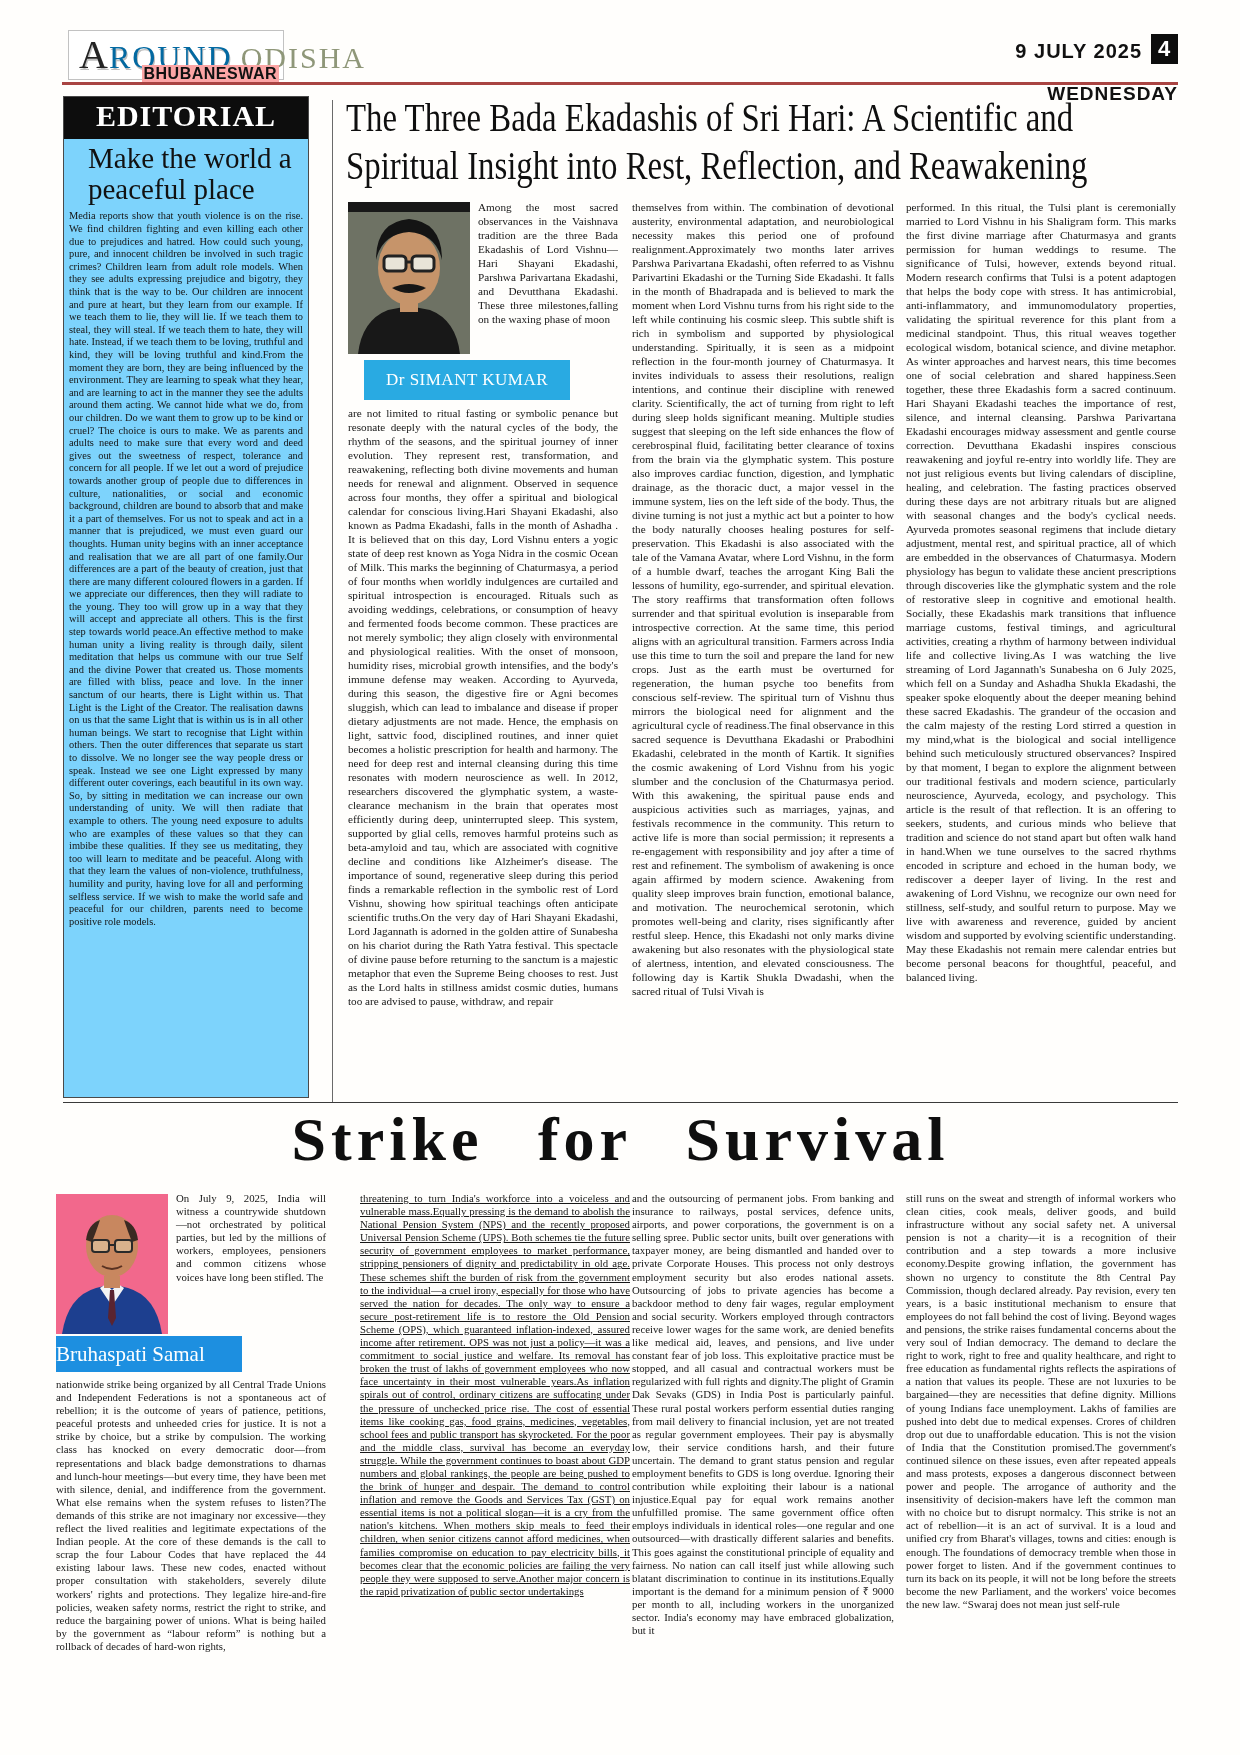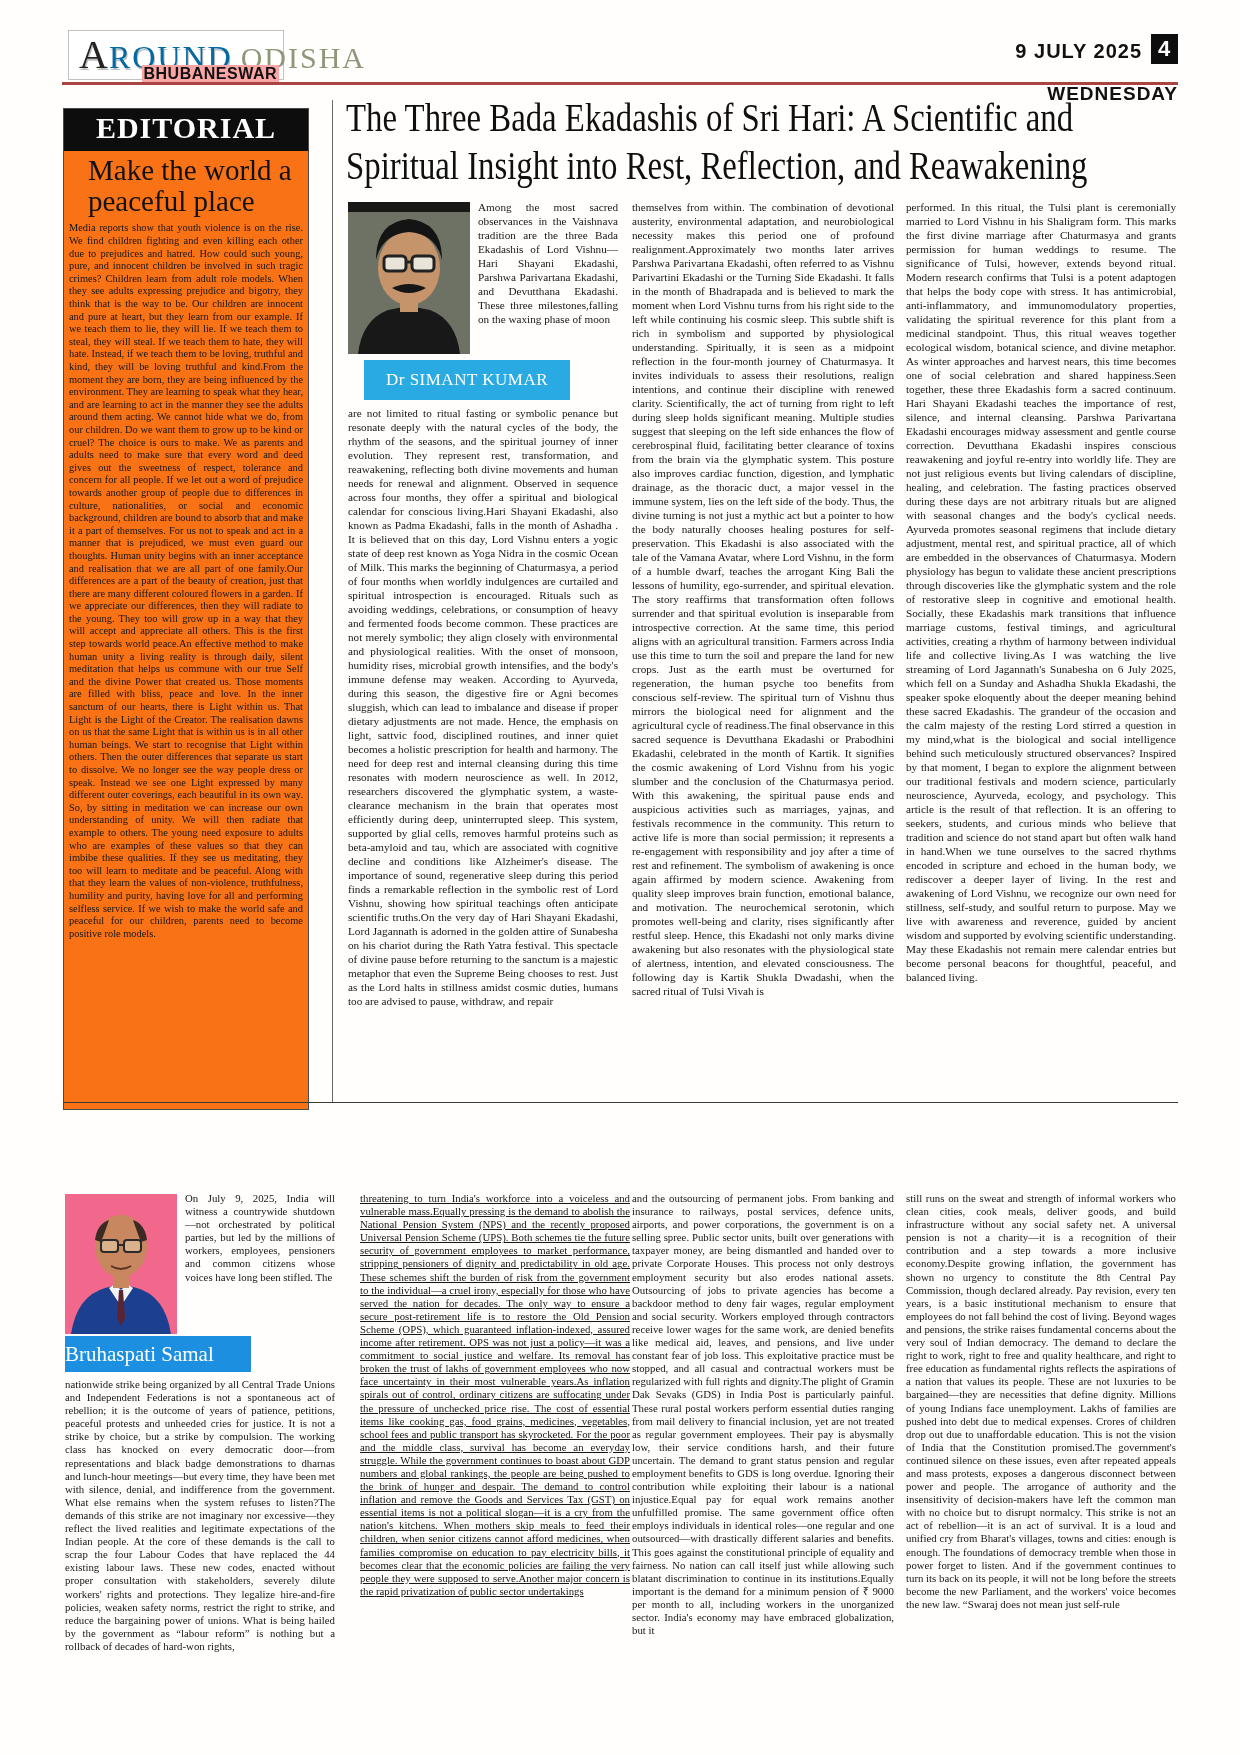--- a/index.html
+++ b/index.html
@@ -15,22 +15,22 @@
   .logo-city{position:absolute;right:4px;bottom:-4px;font-family:"Liberation Sans",sans-serif;
              font-weight:bold;font-size:16px;color:#111;background:#fca5a5;padding:0 2px;letter-spacing:.5px;}
   .date-block{position:absolute;right:62px;top:34px;text-align:right;
               font-family:"Liberation Sans",sans-serif;font-weight:bold;color:#111;}
   .date-row{font-size:20px;letter-spacing:1px;}
   .pagenum{display:inline-block;background:#0d0d0d;color:#fff;font-size:22px;line-height:30px;
            width:27px;text-align:center;margin-left:9px;vertical-align:2px;}
   .day{font-size:19px;letter-spacing:1px;margin-top:19px;}
   .red-rule{position:absolute;left:62px;top:82px;width:1116px;height:3px;background:#a94442;}
   
-  .editorial-box{position:absolute;left:63px;top:108px;width:246px;height:1002px;
-                 border:1px solid #4a4a4a;box-sizing:border-box;background:#f97316;overflow:hidden;}
+  .editorial-box{position:absolute;left:63px;top:96px;width:246px;height:1002px;
+                 border:1px solid #4a4a4a;box-sizing:border-box;background:#7dd3fc;overflow:hidden;}
   .ed-banner{background:#0d0d0d;color:#fff;font-weight:bold;font-size:30px;letter-spacing:1px;
              text-align:center;padding:2px 0 6px 0;}
   .ed-headline{font-size:29px;line-height:1.06;padding:4px 4px 2px 4px;color:#111;margin-left:20px;}
   .ed-body{padding:4px 5px;text-align:justify;font-size:10.4px;line-height:12.6px;color:#151515;}
   .v-rule{position:absolute;left:332px;top:100px;width:1px;height:1002px;background:#6a6a6a;}
   .h-rule{position:absolute;left:63px;top:1102px;width:1115px;height:1px;background:#3a3a3a;}
   
   .main-headline{position:absolute;left:346px;top:94px;width:1040px;font-size:41px;line-height:1.17;
                  color:#0f0f0f;transform:scaleX(0.80);transform-origin:left top;white-space:normal;}
   .acol{position:absolute;text-align:justify;font-size:11.2px;line-height:14px;color:#161616;overflow:hidden;}
@@ -101,22 +101,23 @@
   </div>
 
   <div class="acol" style="left:632px;top:200px;width:262px;height:892px;">
     <span>themselves from within. The combination of devotional austerity, environmental adaptation, and neurobiological necessity makes this period one of profound realignment.Approximately two months later arrives Parshwa Parivartana Ekadashi, often referred to as Vishnu Parivartini Ekadashi or the Turning Side Ekadashi. It falls in the month of Bhadrapada and is believed to mark the moment when Lord Vishnu turns from his right side to the left while continuing his cosmic sleep. This subtle shift is rich in symbolism and supported by physiological understanding. Spiritually, it is seen as a midpoint reflection in the four-month journey of Chaturmasya. It invites individuals to assess their resolutions, realign intentions, and continue their discipline with renewed clarity. Scientifically, the act of turning from right to left during sleep holds significant meaning. Multiple studies suggest that sleeping on the left side enhances the flow of cerebrospinal fluid, facilitating better clearance of toxins from the brain via the glymphatic system. This posture also improves cardiac function, digestion, and lymphatic drainage, as the thoracic duct, a major vessel in the immune system, lies on the left side of the body. Thus, the divine turning is not just a mythic act but a pointer to how the body naturally chooses healing postures for self-preservation. This Ekadashi is also associated with the tale of the Vamana Avatar, where Lord Vishnu, in the form of a humble dwarf, teaches the arrogant King Bali the lessons of humility, ego-surrender, and spiritual elevation. The story reaffirms that transformation often follows surrender and that spiritual evolution is inseparable from introspective correction. At the same time, this period aligns with an agricultural transition. Farmers across India use this time to turn the soil and prepare the land for new crops. Just as the earth must be overturned for regeneration, the human psyche too benefits from conscious self-review. The spiritual turn of Vishnu thus mirrors the biological need for alignment and the agricultural cycle of readiness.The final observance in this sacred sequence is Devutthana Ekadashi or Prabodhini Ekadashi, celebrated in the month of Kartik. It signifies the cosmic awakening of Lord Vishnu from his yogic slumber and the conclusion of the Chaturmasya period. With this awakening, the spiritual pause ends and auspicious activities such as marriages, yajnas, and festivals recommence in the community. This return to active life is more than social permission; it represents a re-engagement with responsibility and joy after a time of rest and refinement. The symbolism of awakening is once again affirmed by modern science. Awakening from quality sleep improves brain function, emotional balance, and motivation. The neurochemical serotonin, which promotes well-being and clarity, rises significantly after restful sleep. Hence, this Ekadashi not only marks divine awakening but also resonates with the physiological state of alertness, intention, and elevated consciousness. The following day is Kartik Shukla Dwadashi, when the sacred ritual of Tulsi Vivah is</span>
   </div>
 
   <div class="acol" style="left:906px;top:200px;width:270px;height:892px;">
     <span>performed. In this ritual, the Tulsi plant is ceremonially married to Lord Vishnu in his Shaligram form. This marks the first divine marriage after Chaturmasya and grants permission for human weddings to resume. The significance of Tulsi, however, extends beyond ritual. Modern research confirms that Tulsi is a potent adaptogen that helps the body cope with stress. It has antimicrobial, anti-inflammatory, and immunomodulatory properties, validating the spiritual reverence for this plant from a medicinal standpoint. Thus, this ritual weaves together ecological wisdom, botanical science, and divine metaphor. As winter approaches and harvest nears, this time becomes one of social celebration and shared happiness.Seen together, these three Ekadashis form a sacred continuum. Hari Shayani Ekadashi teaches the importance of rest, silence, and internal cleansing. Parshwa Parivartana Ekadashi encourages midway assessment and gentle course correction. Devutthana Ekadashi inspires conscious reawakening and joyful re-entry into worldly life. They are not just religious events but living calendars of discipline, healing, and celebration. The fasting practices observed during these days are not arbitrary rituals but are aligned with seasonal changes and the body's cyclical needs. Ayurveda promotes seasonal regimens that include dietary adjustment, mental rest, and spiritual practice, all of which are embedded in the observances of Chaturmasya. Modern physiology has begun to validate these ancient prescriptions through discoveries like the glymphatic system and the role of restorative sleep in cognitive and emotional health. Socially, these Ekadashis mark transitions that influence marriage customs, festival timings, and agricultural activities, creating a rhythm of harmony between individual life and collective living.As I was watching the live streaming of Lord Jagannath's Sunabesha on 6 July 2025, which fell on a Sunday and Ashadha Shukla Ekadashi, the speaker spoke eloquently about the deeper meaning behind these sacred Ekadashis. The grandeur of the occasion and the calm majesty of the resting Lord stirred a question in my mind,what is the biological and social intelligence behind such meticulously structured observances? Inspired by that moment, I began to explore the alignment between our traditional festivals and modern science, particularly neuroscience, Ayurveda, ecology, and psychology. This article is the result of that reflection. It is an offering to seekers, students, and curious minds who believe that tradition and science do not stand apart but often walk hand in hand.When we tune ourselves to the sacred rhythms encoded in scripture and echoed in the human body, we rediscover a deeper layer of living. In the rest and awakening of Lord Vishnu, we recognize our own need for stillness, self-study, and soulful return to purpose. May we live with awareness and reverence, guided by ancient wisdom and supported by evolving scientific understanding. May these Ekadashis not remain mere calendar entries but become personal beacons for thoughtful, peaceful, and balanced living.</span>
   </div>
 
+  <div class="strike-headline">Strike for Survival</div>
 
-  <div class="scol" style="left:65px;top:1192px;width:270px;">
+  <div class="scol" style="left:56px;top:1192px;width:270px;">
     <div class="photo-wrap2">
       <svg width="112" height="140" viewBox="0 0 112 140">
         <rect width="112" height="140" fill="#f2688c"></rect>
         <ellipse cx="56" cy="52" rx="26" ry="31" fill="#c8875f"></ellipse>
         <path d="M30,46 Q32,30 44,26 Q40,38 36,48 Z" fill="#3a2a22"></path>
         <path d="M82,46 Q80,30 68,26 Q72,38 76,48 Z" fill="#3a2a22"></path>
         <rect x="36" y="46" width="17" height="12" rx="3" fill="#d9b28c" stroke="#2a2a2a" stroke-width="2"></rect>
         <rect x="59" y="46" width="17" height="12" rx="3" fill="#d9b28c" stroke="#2a2a2a" stroke-width="2"></rect>
         <line x1="53" y1="51" x2="59" y2="51" stroke="#2a2a2a" stroke-width="2"></line>
         <path d="M46,72 Q56,78 66,72" stroke="#5a3222" stroke-width="2" fill="none"></path>

